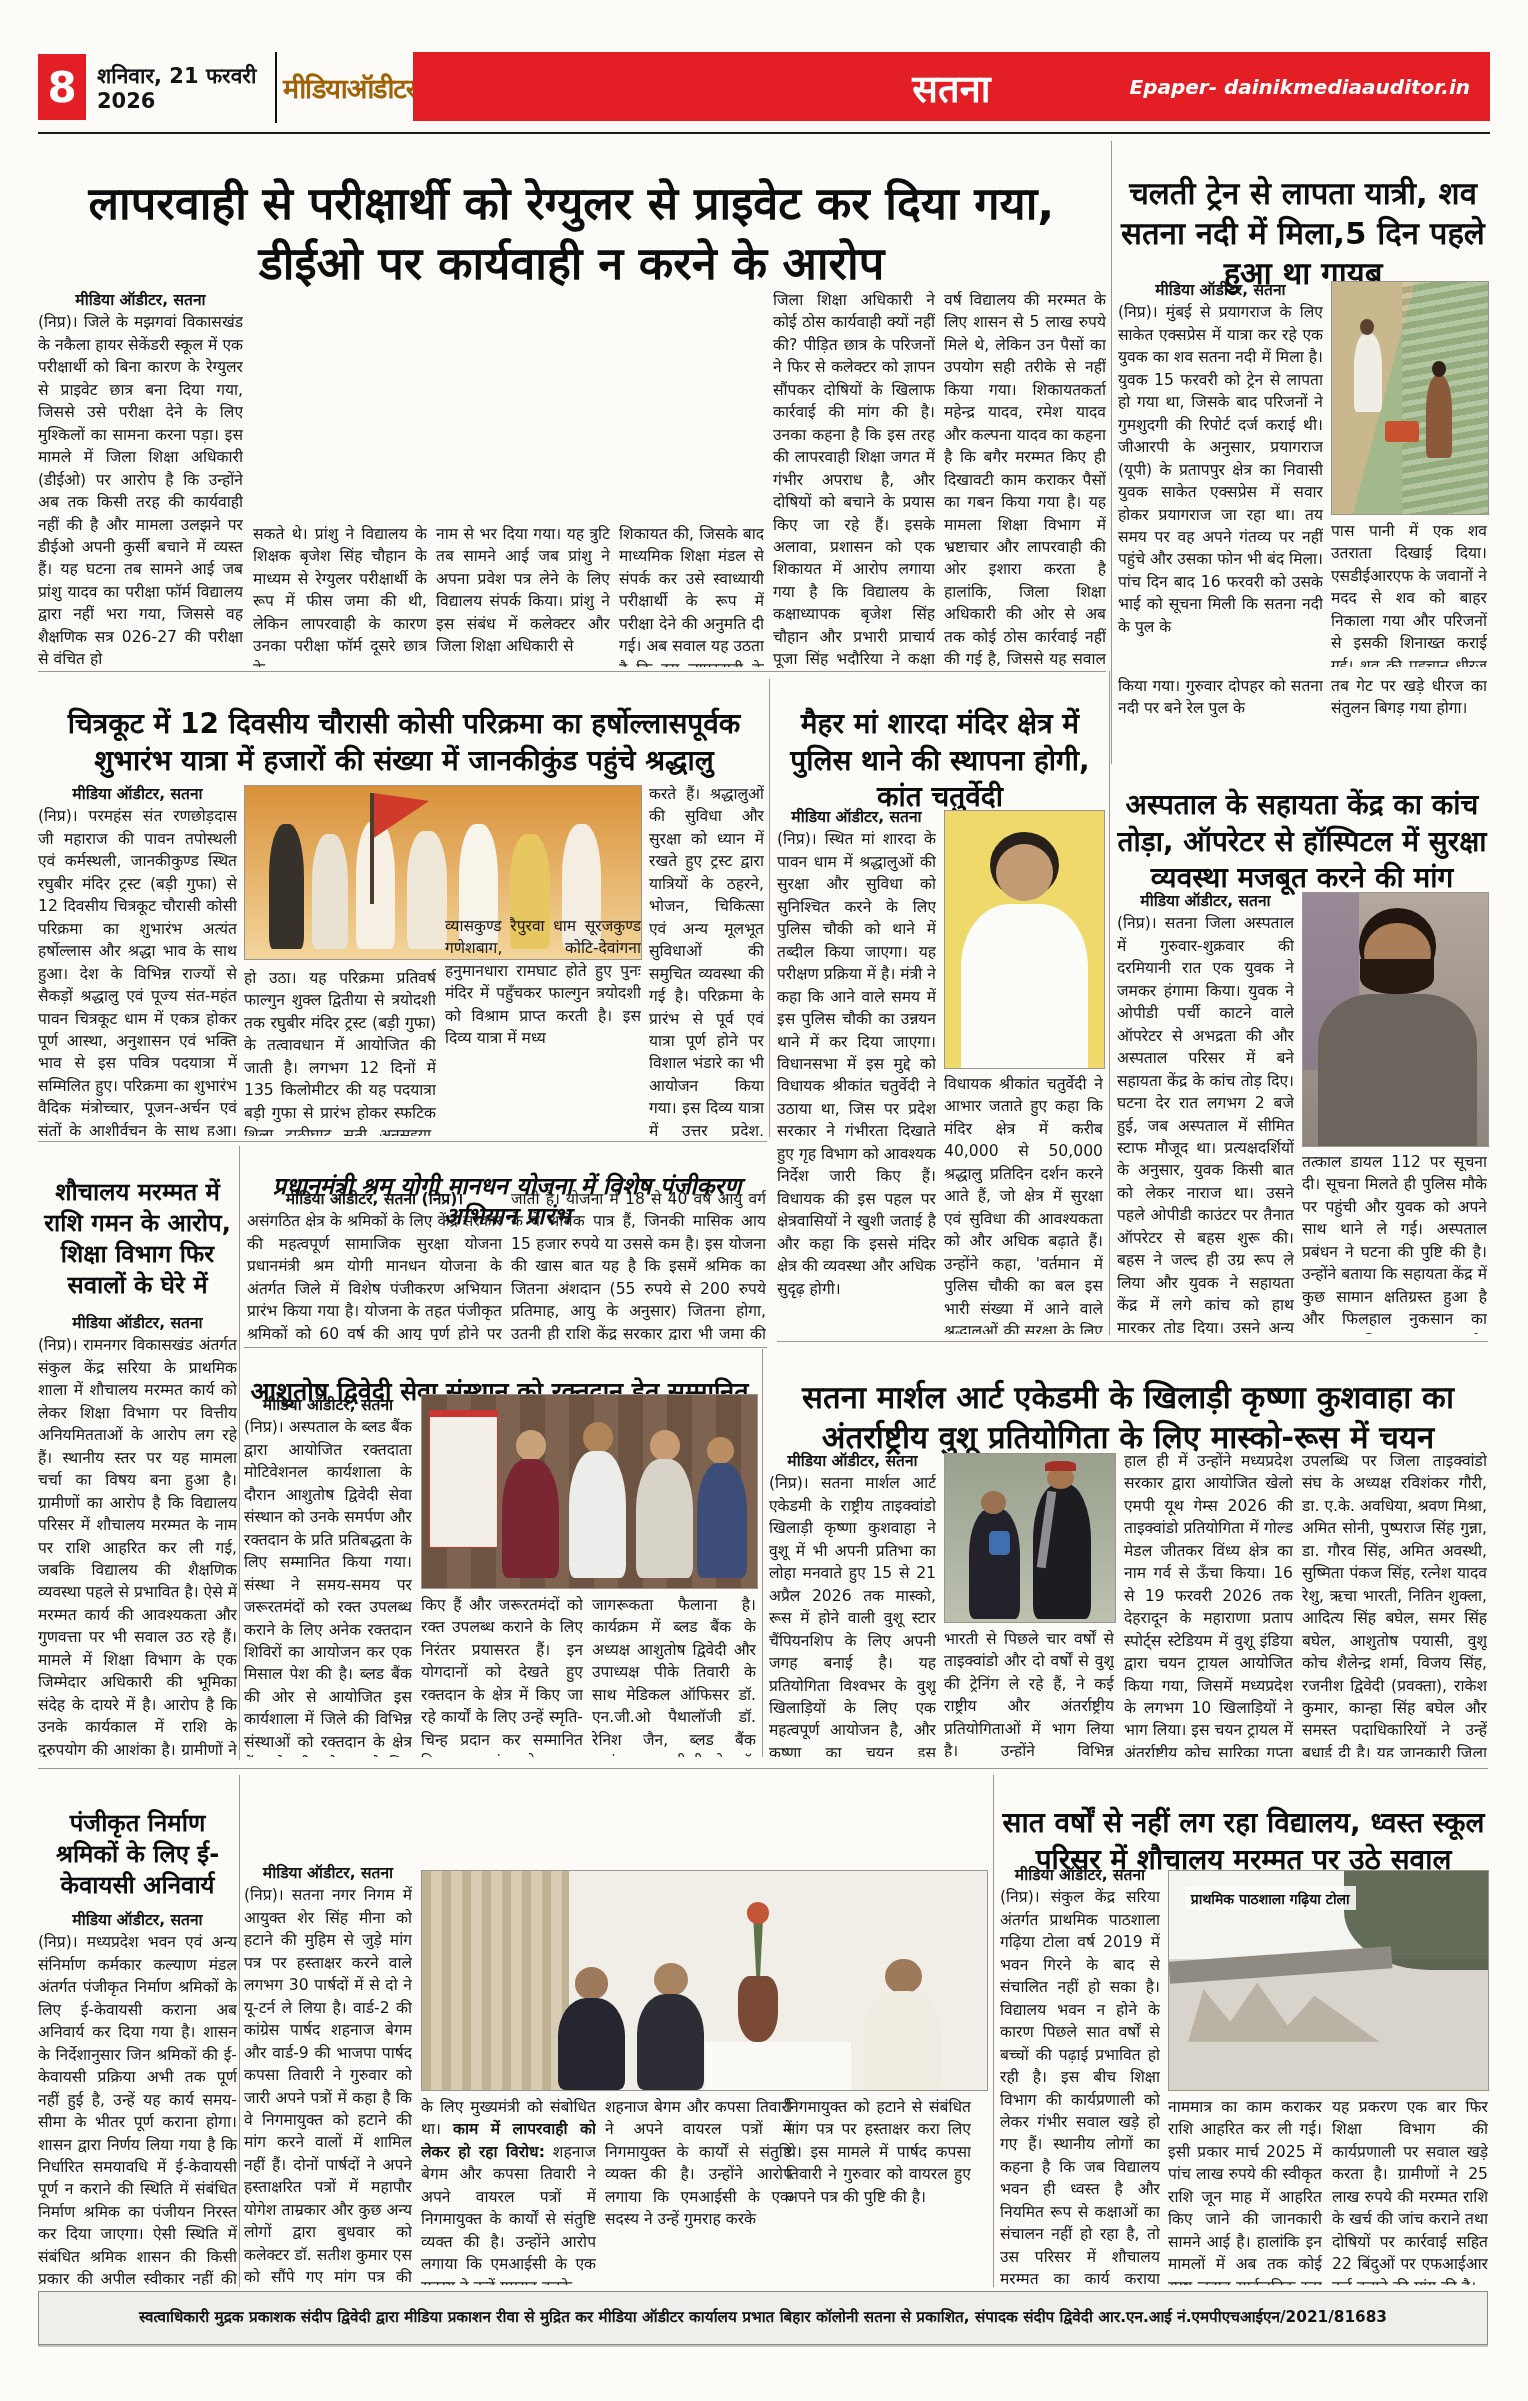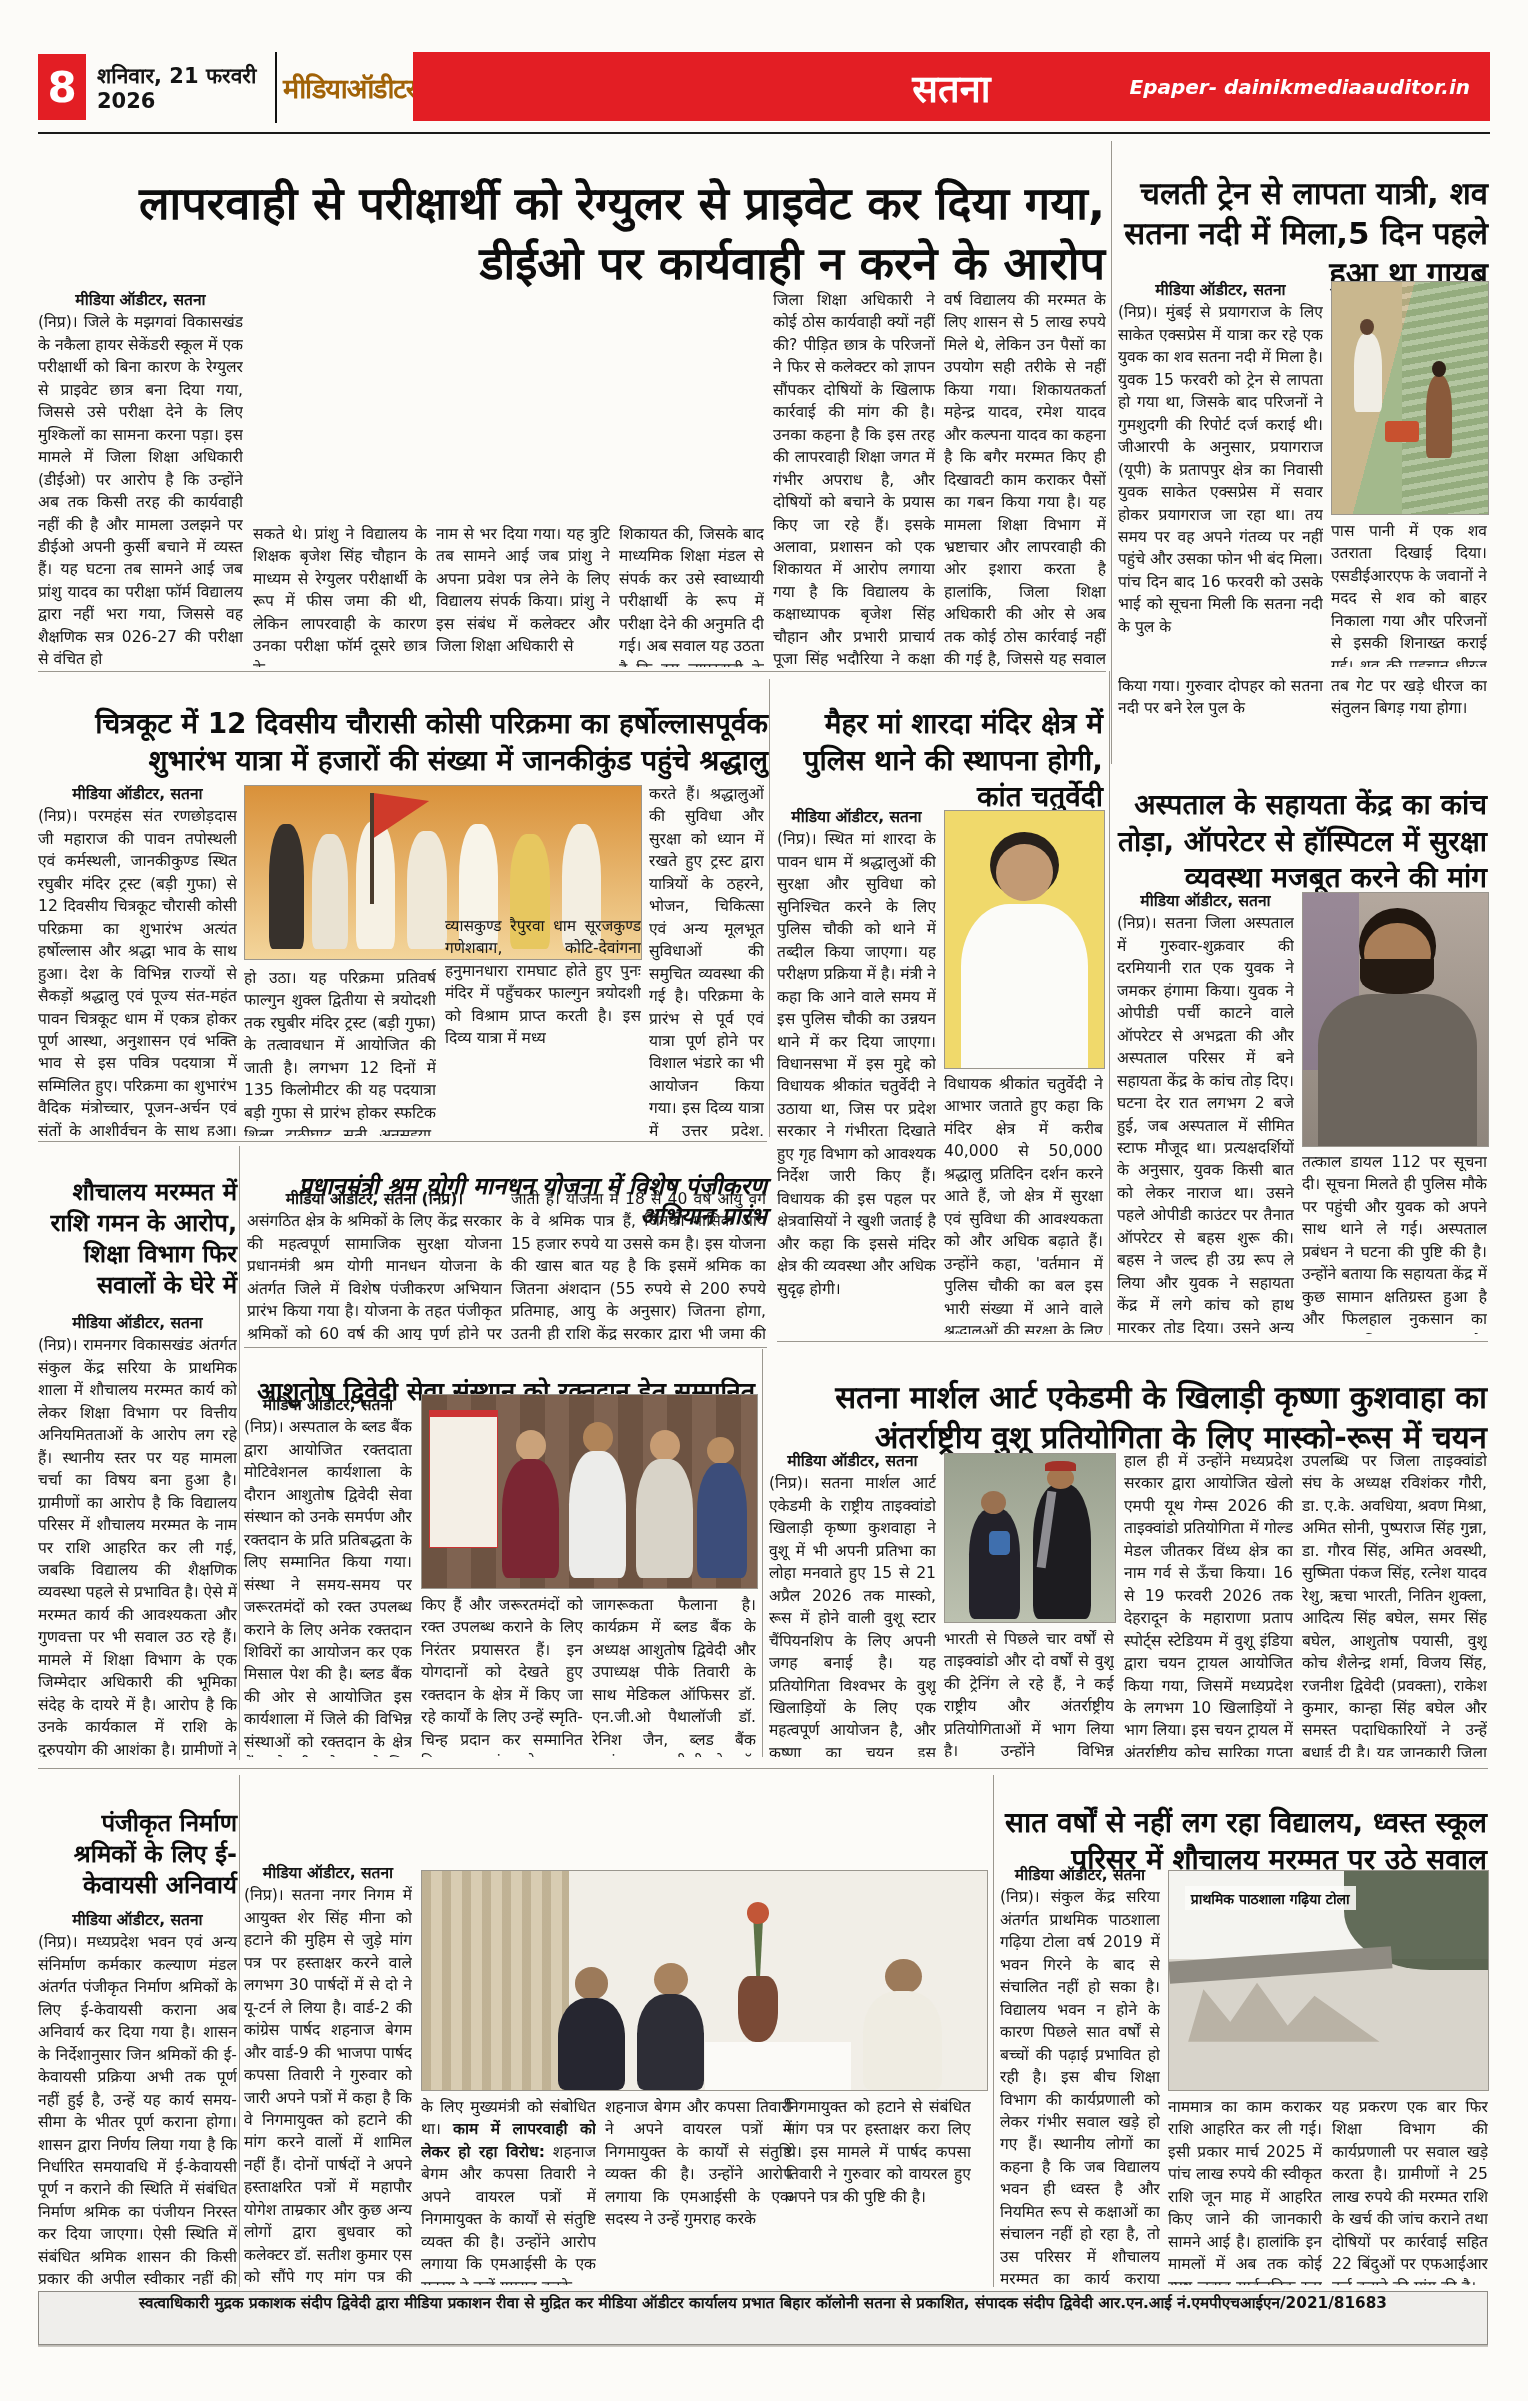--- a/index.html
+++ b/index.html
@@ -11,37 +11,37 @@
   .hdate{position:absolute;left:97px;top:54px;width:170px;height:66px;display:flex;align-items:center;
          font-size:21px;font-weight:700;}
   .hbar{position:absolute;left:275px;top:52px;width:2.4px;height:71px;background:#111;}
   .mast{position:absolute;left:283px;top:54px;width:126px;height:66px;display:flex;align-items:center;
         color:#a16207;font-size:27px;font-weight:800;letter-spacing:-1.2px;}
   .cityband{position:absolute;left:413px;top:52px;width:1077px;height:69px;background:#e31e24;color:#fff;
         display:flex;align-items:center;}
   .cityband .city{position:absolute;left:0;right:0;text-align:center;font-size:38px;font-weight:800;}
   .cityband .ep{position:absolute;right:20px;font-size:20px;font-style:italic;font-weight:600;}
   
-  .hl{position:absolute;text-align:right;font-weight:800;line-height:1.3;color:#0d0d0d;}
+  .hl{position:absolute;text-align:center;font-weight:800;line-height:1.3;color:#0d0d0d;}
   .h-xl{font-size:45px;line-height:1.32;}
   .h-lg{font-size:31px;}
   .h-md{font-size:28px;}
   .h-sm{font-size:24px;}
   .col{position:absolute;font-size:15.6px;line-height:1.44;text-align:justify;overflow:hidden;color:#161616;}
   .byline{display:block;text-align:center;font-weight:700;}
   .sub{font-weight:700;}
   .photo{position:absolute;overflow:hidden;border:0.6px solid #9a968e;background:#cfccc4;}
   .rule{position:absolute;background:#1a1a1a;}
   .rule.soft{background:#9b978f;}
   .fig{position:absolute;border-radius:42% 42% 10% 10%;}
   .head{position:absolute;border-radius:50%;}
   .cap{position:absolute;background:rgba(252,252,248,.88);color:#111;font-weight:700;font-size:14px;
        padding:2.4px 5.9px;white-space:nowrap;}
   .footer{position:absolute;left:38px;top:2291px;width:1448px;height:52px;background:#efeeeb;
-          border:1.2px solid #8d8a84;box-shadow:0 1.8px 0 #bdbab4;display:flex;flex-direction:row;
+          border:1.2px solid #8d8a84;box-shadow:0 1.8px 0 #bdbab4;display:flex;flex-direction:column;
           justify-content:center;text-align:center;font-size:15.3px;font-weight:700;line-height:1.55;}
   .signbox{position:absolute;background:#2f6db3;color:#fff;text-align:center;font-weight:700;
            display:flex;flex-direction:column;justify-content:center;line-height:1.3;}
 </style>
 </head>
 <body>
 
 <div class="page">
 
   <div class="pgnum">8</div>

